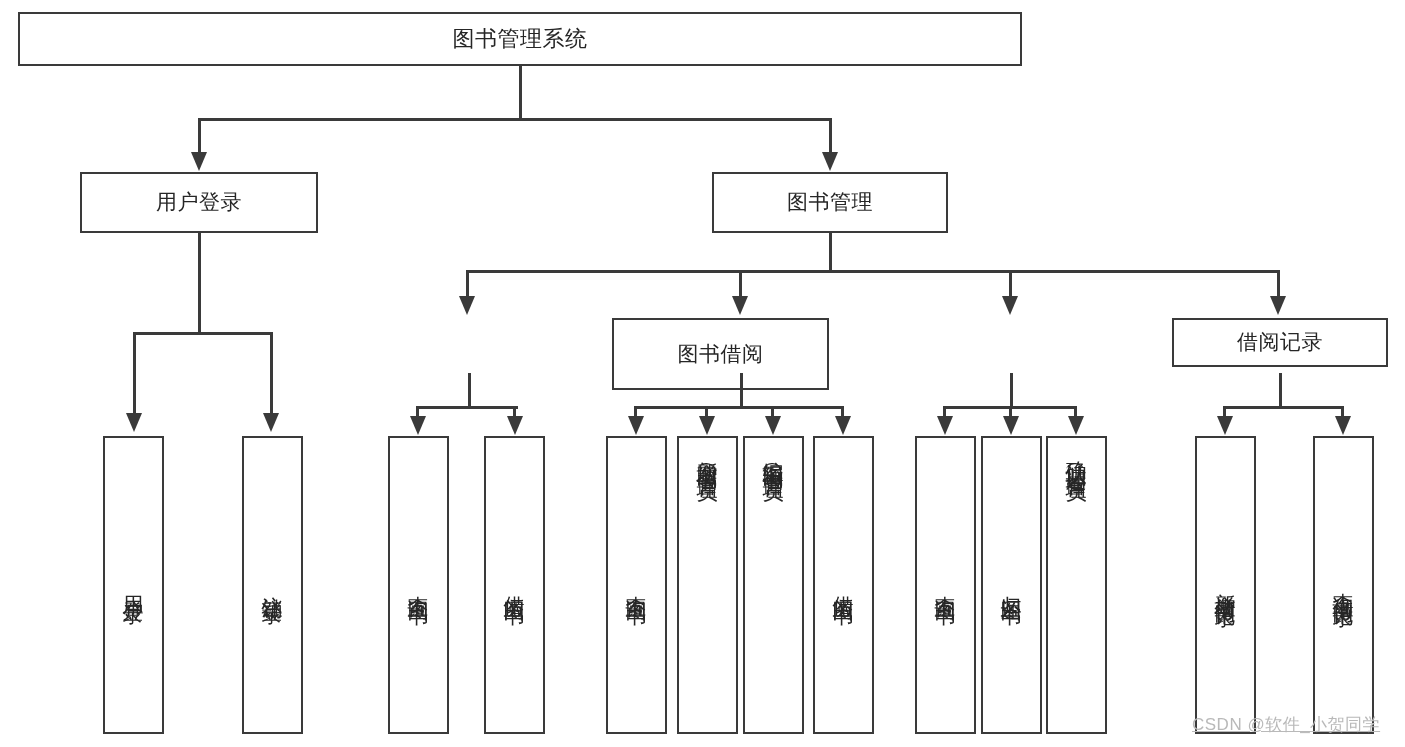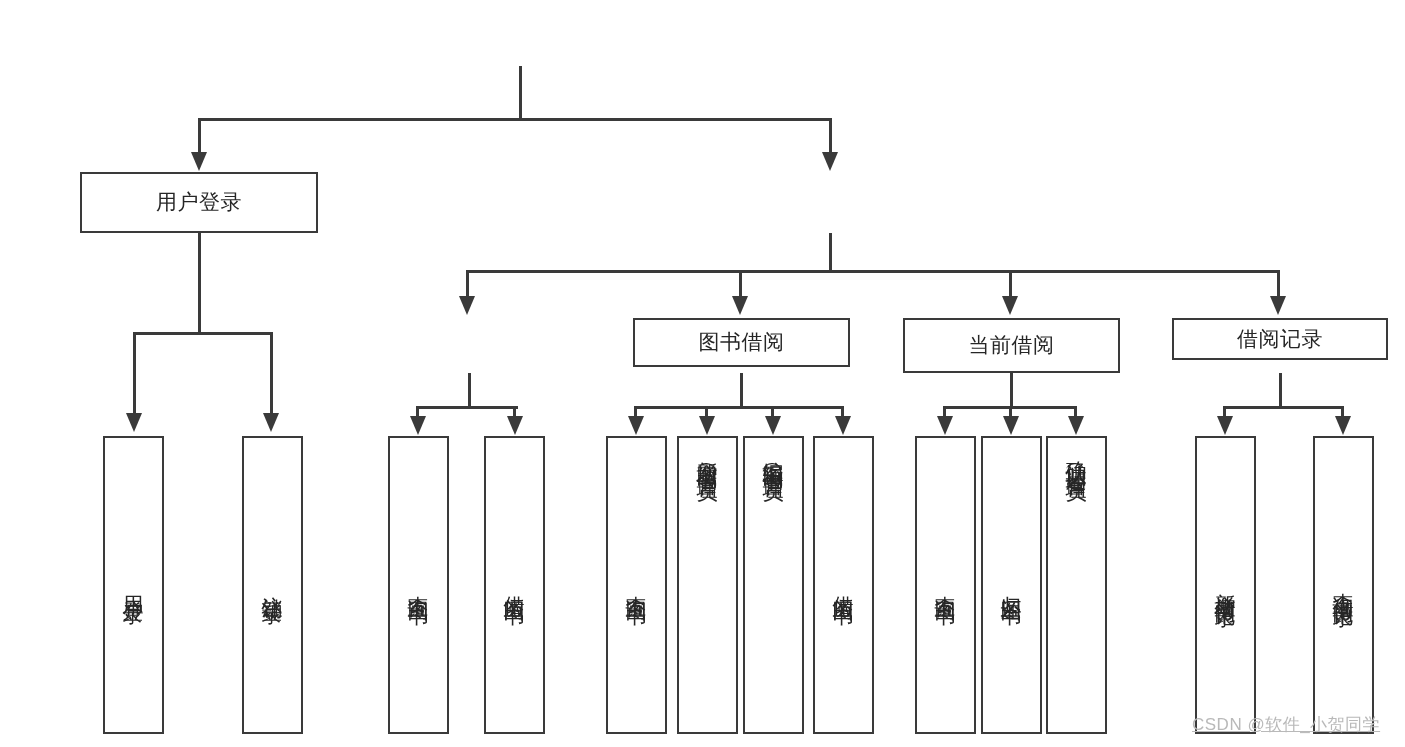--- a/index.html
+++ b/index.html
@@ -77,36 +77,39 @@
     font-size: 17px;
     letter-spacing: 0.5px;
     white-space: nowrap;
   }
 </style>
 </head>
 <body>
 
 <div id="canvas">
 
+  <div class="node h" id="n-root" style="left:18px; top:12px; width:1004px; height:54px;">
+    <span class="lbl">图书管理系统</span>
+  </div>
 
   <div class="node h" style="left:80px; top:172px; width:238px; height:61px;">
     <span class="lbl">用户登录</span>
   </div>
 
-
-
-  <div class="node h" style="left:633px; top:318px; width:217px; height:49px;">
+  <div class="node h" style="left:712px; top:172px; width:236px; height:61px;">
+    <span class="lbl">图书管理</span>
+  </div>
+
+
+  <div class="node h" style="left:612px; top:318px; width:217px; height:72px;">
     <span class="lbl">图书借阅</span>
   </div>
 
-  <div class="node h" style="left:903px; top:318px; width:217px; height:55px;">
-    <span class="lbl">当前借阅</span>
-  </div>
-
-  <div class="node h" style="left:1172px; top:318px; width:216px; height:42px;">
+
+  <div class="node h" style="left:1172px; top:318px; width:216px; height:49px;">
     <span class="lbl">借阅记录</span>
   </div>
 
   <div class="node v centered" style="left:103px; top:436px; width:61px; height:298px;">
     <span class="lbl">用户登录</span>
   </div>
 
   <div class="node v centered" style="left:242px; top:436px; width:61px; height:298px;">
     <span class="lbl">注销登录</span>
   </div>

